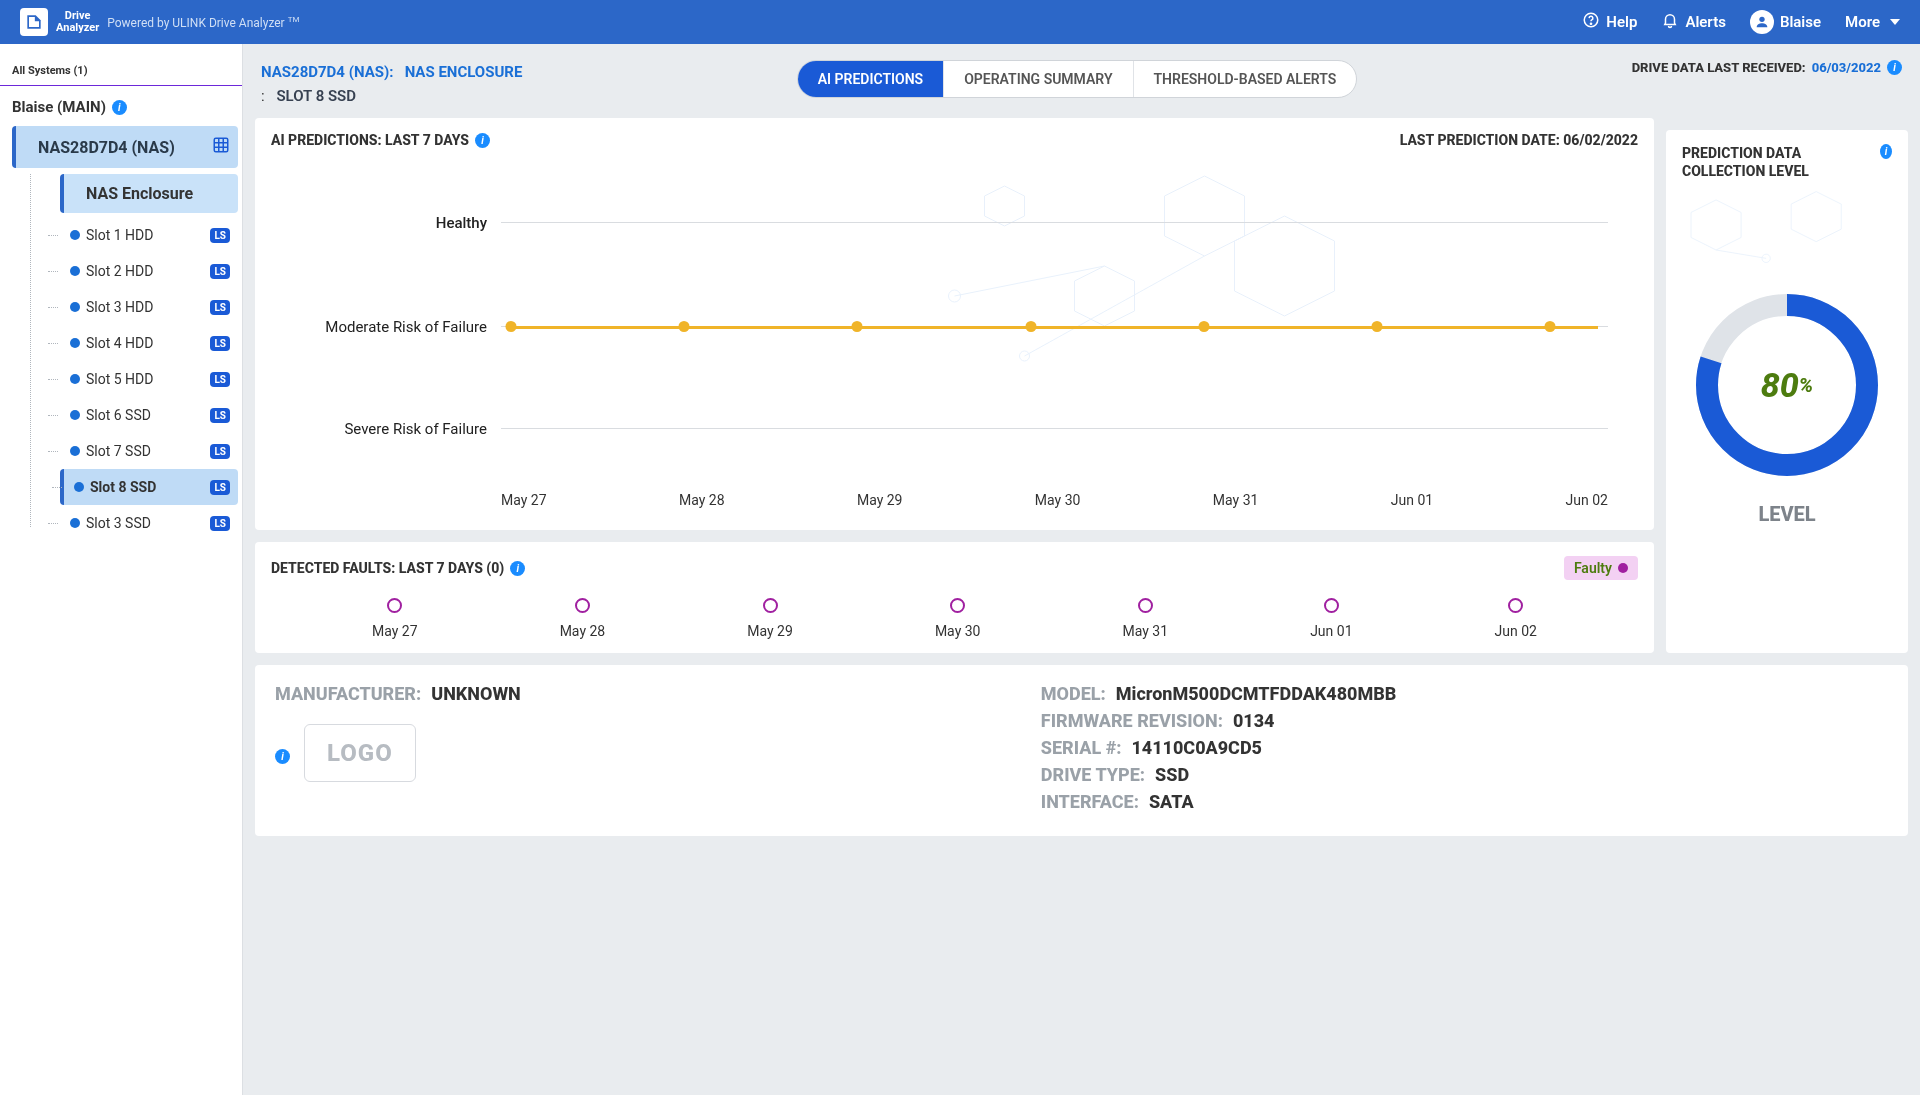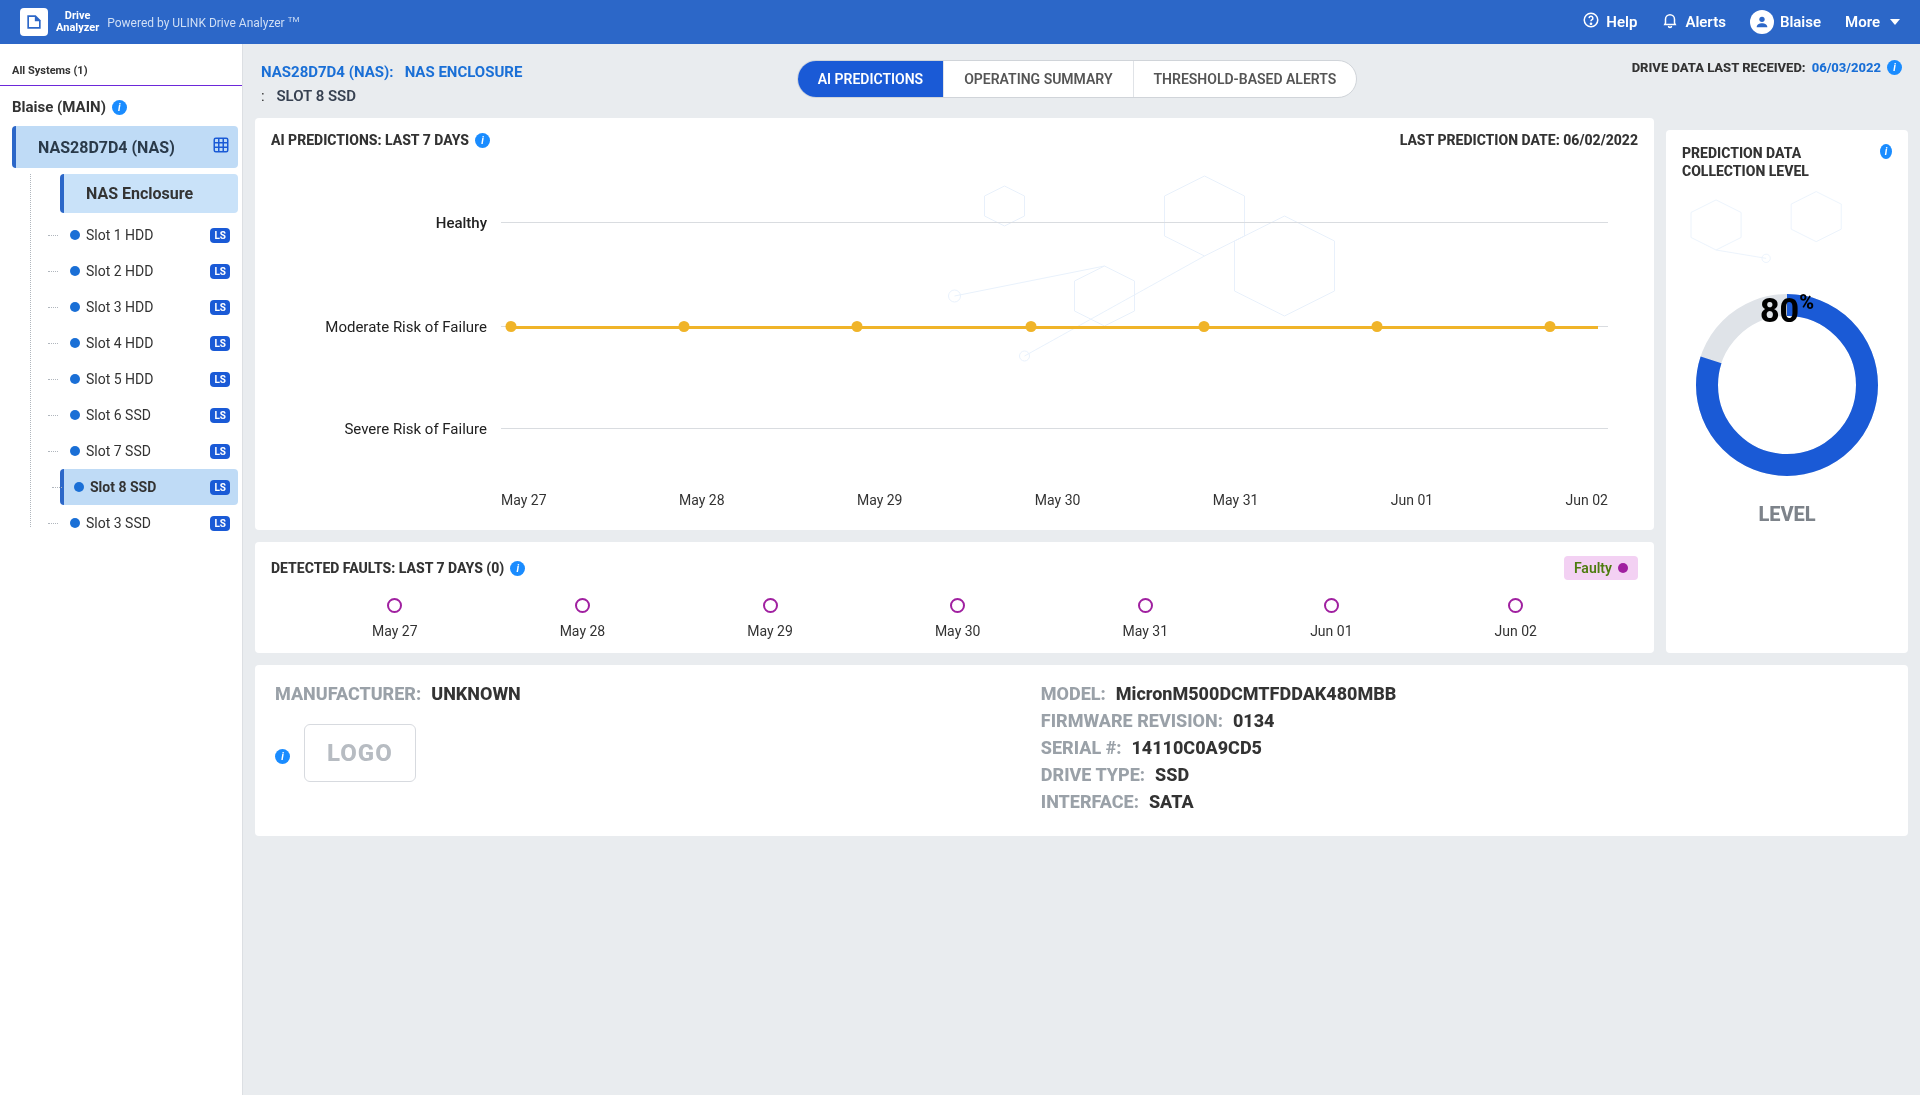--- a/index.html
+++ b/index.html
@@ -73,21 +73,21 @@
   .faulty-badge { background:#f3d1f3; color:#4d7c0f; font-size:14px; font-weight:600; padding:4px 10px; border-radius:4px; display:inline-flex; align-items:center; gap:6px; }
   .purple-dot { width:10px; height:10px; border-radius:50%; background:#a020a0; display:inline-block; }
   .chart2 { display:flex; justify-content:space-around; margin-top:18px; padding:0 30px; }
   .fcol { display:flex; flex-direction:column; align-items:center; gap:10px; }
   .open-circle { width:15px; height:15px; border:2px solid #a020a0; border-radius:50%; background:transparent; }
   .fdate { font-size:14px; color:#333; }
   
   .donut-wrap { display:flex; flex-direction:column; align-items:center; padding-top:20px; position:relative; }
   .donut { position:relative; width:190px; height:190px; }
   .donut svg { transform:rotate(-90deg); }
-  .donut-center { position:absolute; inset:0; display:flex; justify-content:center; font-size:34px; font-weight:800; color:#000000; }
+  .donut-center { position:absolute; inset:0; display:flex; align-items:center; justify-content:center; font-size:34px; font-weight:800; color:#4d7c0f;font-style:italic; }
   .donut-center .pct { font-size:20px; }
   .level-label { margin-top:22px; font-size:20px; font-weight:800; color:#7d838a; }
   
   .drive-info { background:#fff; border-radius:4px; padding:18px 20px; display:flex; gap:40px; margin-top:12px; }
   .di-left { width:45%; }
   .di-right { flex:1; }
   .di-row { display:flex; gap:10px; margin-bottom:6px; font-size:18px; align-items:baseline; }
   .di-label { color:#9aa1a8; font-weight:800; }
   .di-val { color:#333; font-weight:800; }
   .logo-box { margin-top:14px; border:1px solid #d7dadf; border-radius:6px; padding:14px 22px; display:inline-block; color:#b7bcc2; font-size:24px; font-weight:800; letter-spacing:1px; }

